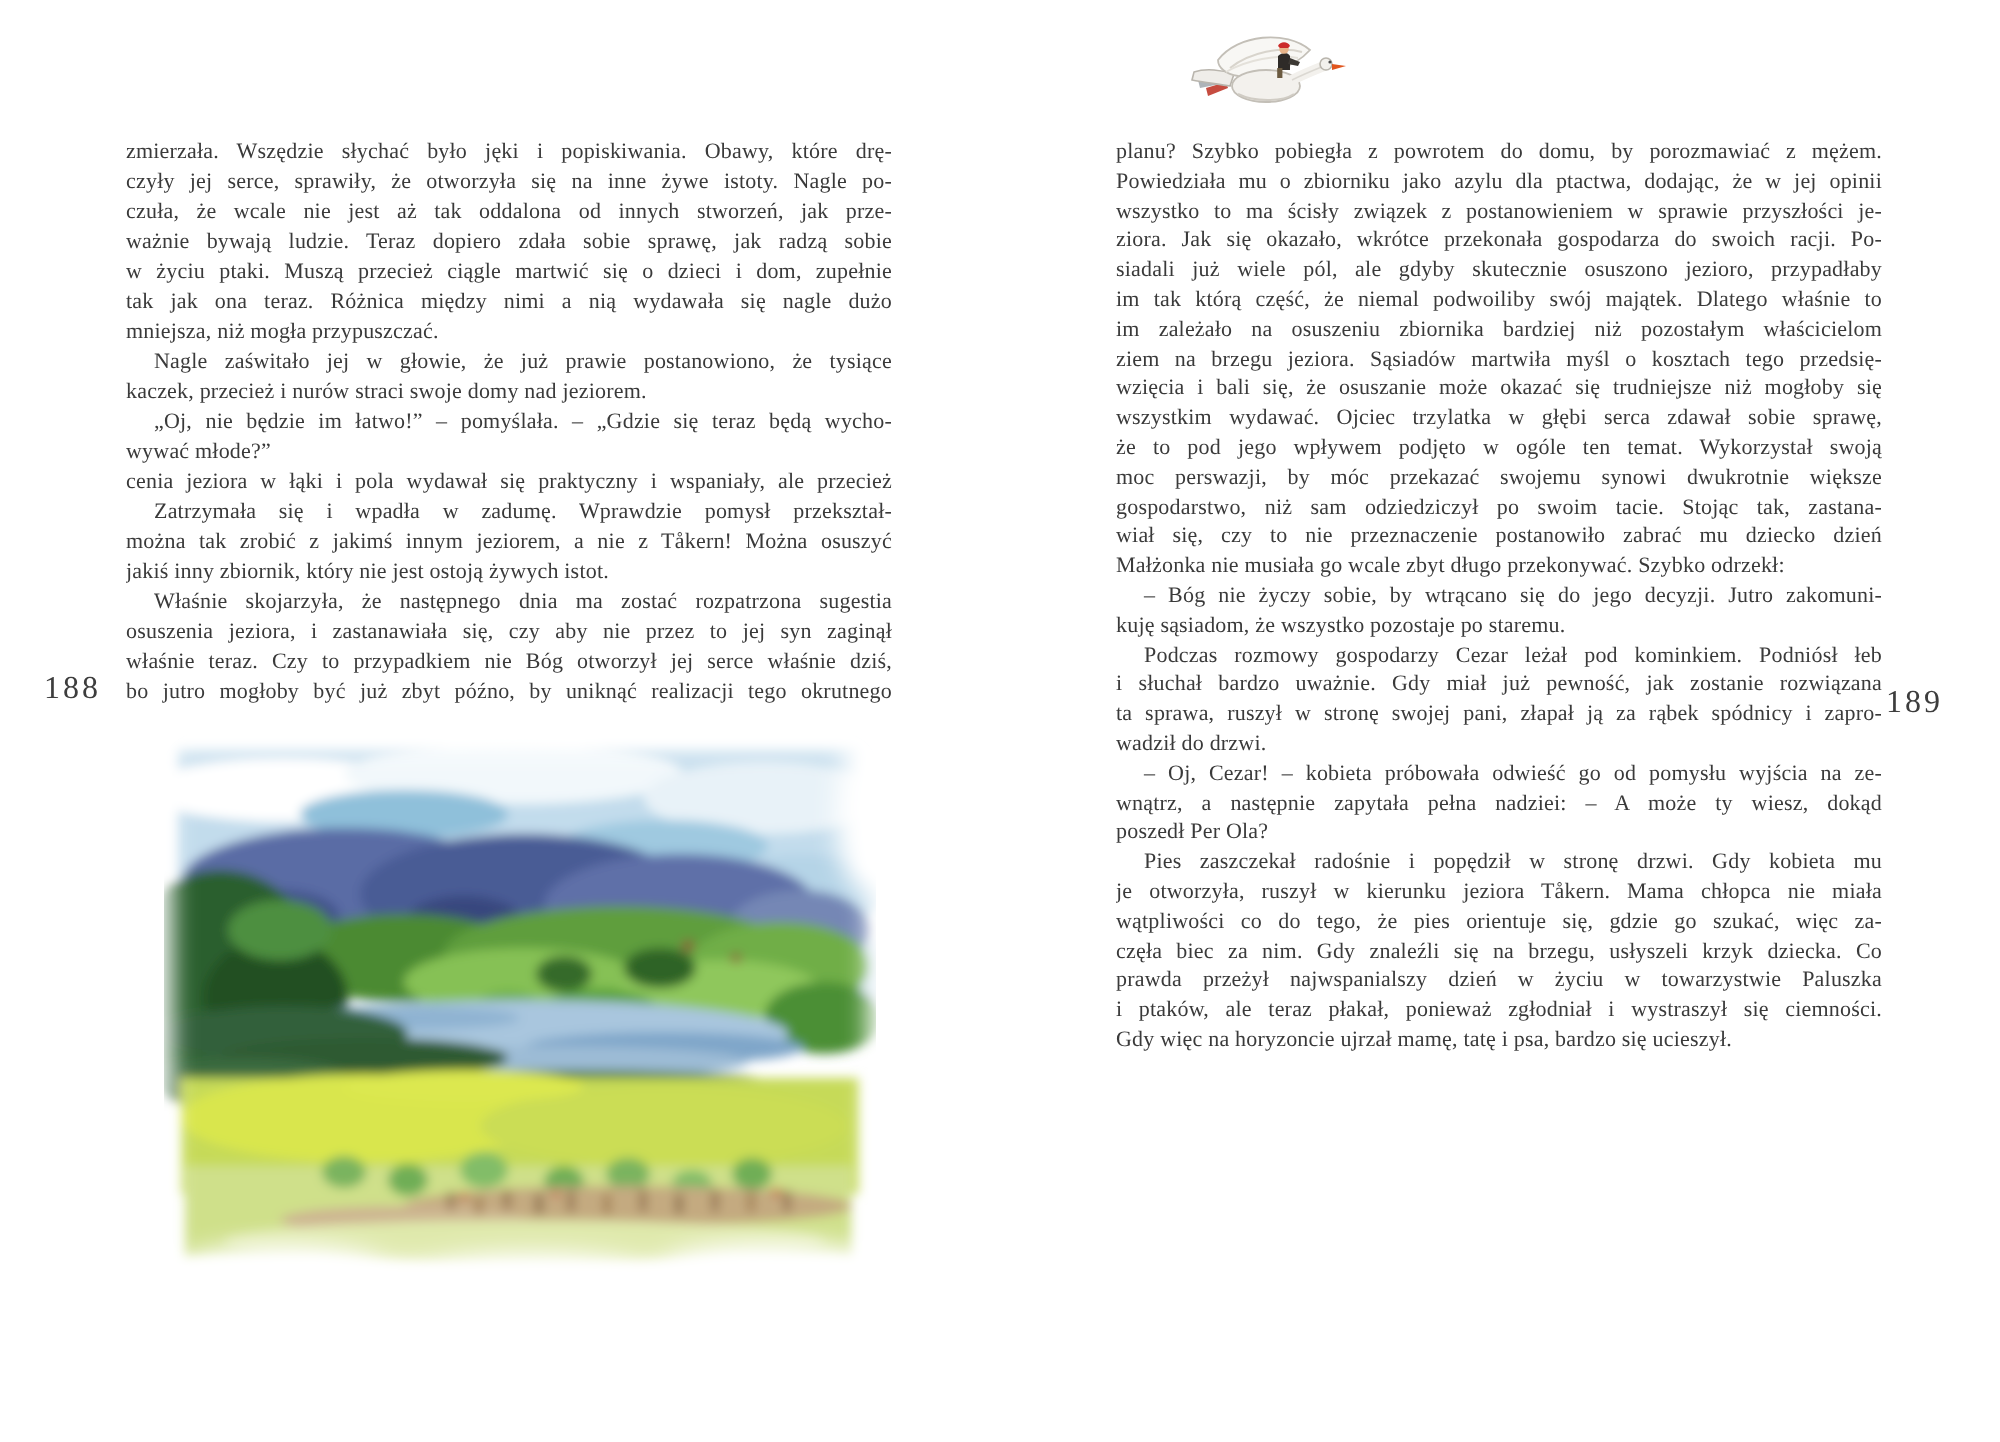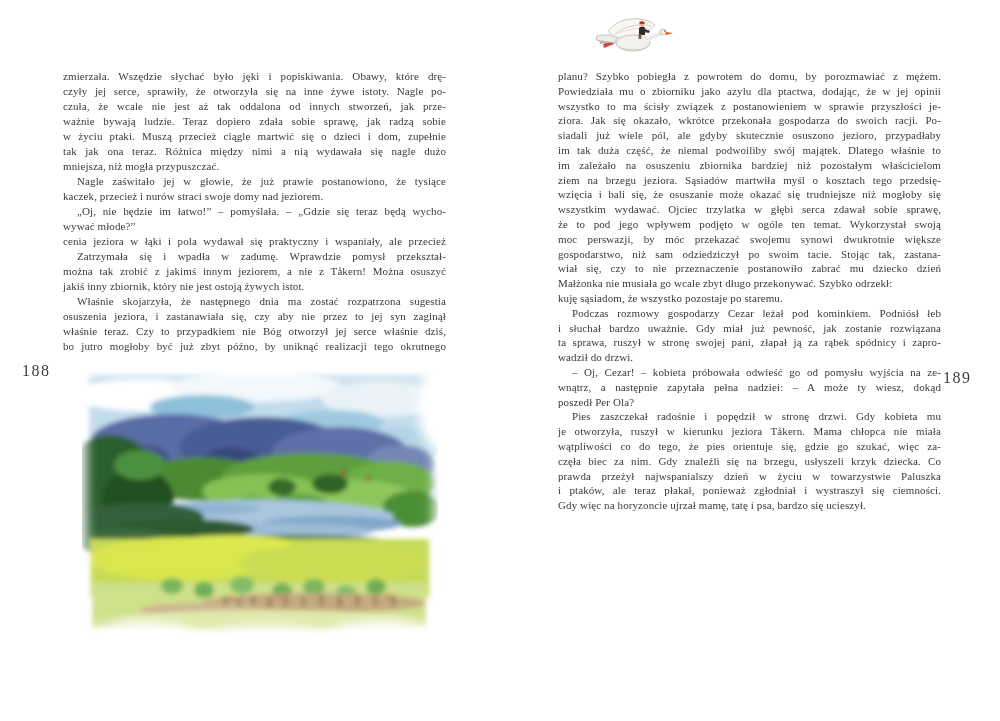--- a/index.html
+++ b/index.html
@@ -16,21 +16,20 @@
     font-size:11px;
     text-align:justify;text-align-last:justify;
     overflow:hidden;white-space:normal;
     letter-spacing:.1px;
   }
   .line.end{text-align-last:left;}
   .line.indent{text-indent:14px;}
   .page-number{
     position:absolute;font-size:16px;letter-spacing:1.5px;color:#3d3d3d;
     font-variant-numeric:oldstyle-nums;
-    margin-top:26px;
   }
   #page-number-left{left:22px;top:336px;}
   #page-number-right{left:943px;top:343px;}
   #landscape-illustration{
     position:absolute;left:82px;top:367px;width:356px;height:278px;
     border-radius:16px;overflow:hidden;
   }
   #goose-vignette{position:absolute;left:589px;top:14px;width:86px;height:48px;}
   svg{display:block;}
 </style>
@@ -203,30 +202,31 @@
         <rect x="49.6" y="20" width="2.6" height="5" fill="#6b5a40"></rect>
       </svg>
     </div>
 
     <div id="right-text" class="text-column">
         <div class="line">planu? Szybko pobiegła z powrotem do domu, by porozmawiać z mężem.</div>
         <div class="line">Powiedziała mu o zbiorniku jako azylu dla ptactwa, dodając, że w jej opinii</div>
         <div class="line">wszystko to ma ścisły związek z postanowieniem w sprawie przyszłości je-</div>
         <div class="line">ziora. Jak się okazało, wkrótce przekonała gospodarza do swoich racji. Po-</div>
         <div class="line">siadali już wiele pól, ale gdyby skutecznie osuszono jezioro, przypadłaby</div>
-        <div class="line">im tak duża część, że niemal podwoiliby swój majątek. Dlatego właśnie to</div>
+        <div class="line">im tak którą część, że niemal podwoiliby swój majątek. Dlatego właśnie to</div>
         <div class="line">im zależało na osuszeniu zbiornika bardziej niż pozostałym właścicielom</div>
         <div class="line">ziem na brzegu jeziora. Sąsiadów martwiła myśl o kosztach tego przedsię-</div>
         <div class="line">wzięcia i bali się, że osuszanie może okazać się trudniejsze niż mogłoby się</div>
         <div class="line">wszystkim wydawać. Ojciec trzylatka w głębi serca zdawał sobie sprawę,</div>
         <div class="line">że to pod jego wpływem podjęto w ogóle ten temat. Wykorzystał swoją</div>
         <div class="line">moc perswazji, by móc przekazać swojemu synowi dwukrotnie większe</div>
         <div class="line">gospodarstwo, niż sam odziedziczył po swoim tacie. Stojąc tak, zastana-</div>
         <div class="line">wiał się, czy to nie przeznaczenie postanowiło zabrać mu dziecko dzień</div>
         <div class="line end">Małżonka nie musiała go wcale zbyt długo przekonywać. Szybko odrzekł:</div>
+        <div class="line indent">– Bóg nie życzy sobie, by wtrącano się do jego decyzji. Jutro zakomuni-</div>
         <div class="line end">kuję sąsiadom, że wszystko pozostaje po staremu.</div>
         <div class="line indent">Podczas rozmowy gospodarzy Cezar leżał pod kominkiem. Podniósł łeb</div>
         <div class="line">i słuchał bardzo uważnie. Gdy miał już pewność, jak zostanie rozwiązana</div>
         <div class="line">ta sprawa, ruszył w stronę swojej pani, złapał ją za rąbek spódnicy i zapro-</div>
         <div class="line end">wadził do drzwi.</div>
         <div class="line indent">– Oj, Cezar! – kobieta próbowała odwieść go od pomysłu wyjścia na ze-</div>
         <div class="line">wnątrz, a następnie zapytała pełna nadziei: – A może ty wiesz, dokąd</div>
         <div class="line end">poszedł Per Ola?</div>
         <div class="line indent">Pies zaszczekał radośnie i popędził w stronę drzwi. Gdy kobieta mu</div>
         <div class="line">je otworzyła, ruszył w kierunku jeziora Tåkern. Mama chłopca nie miała</div>

